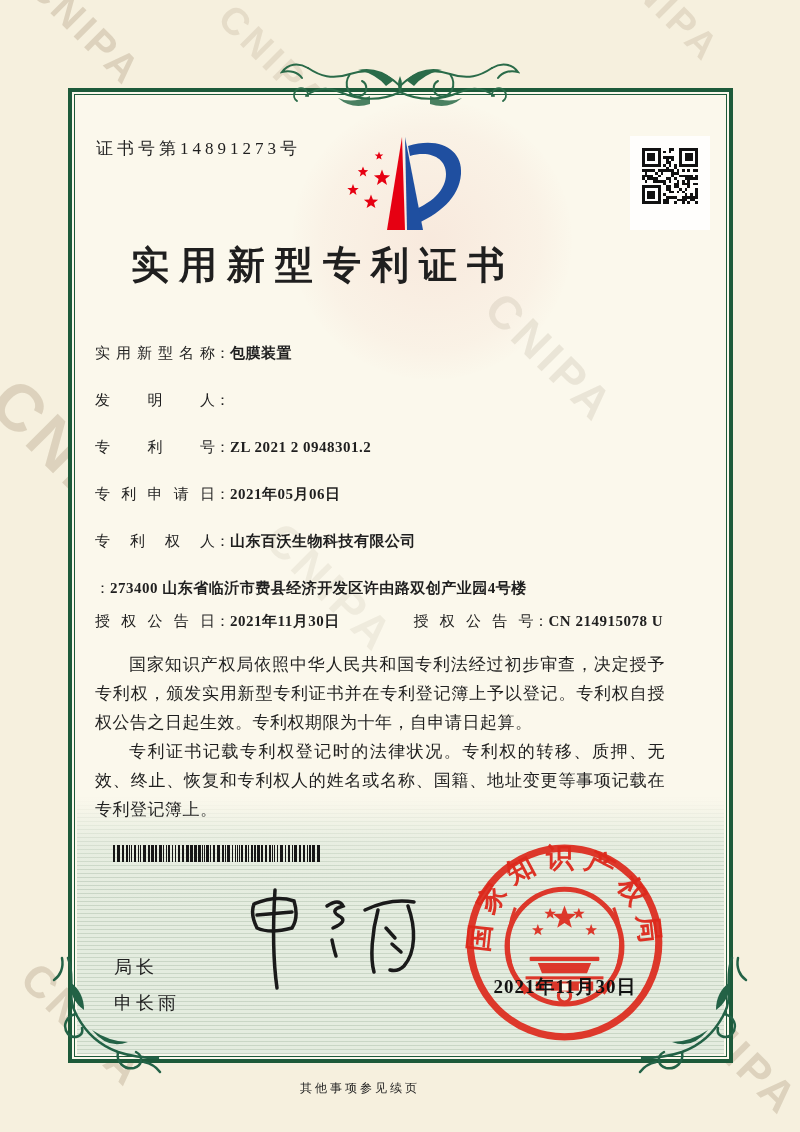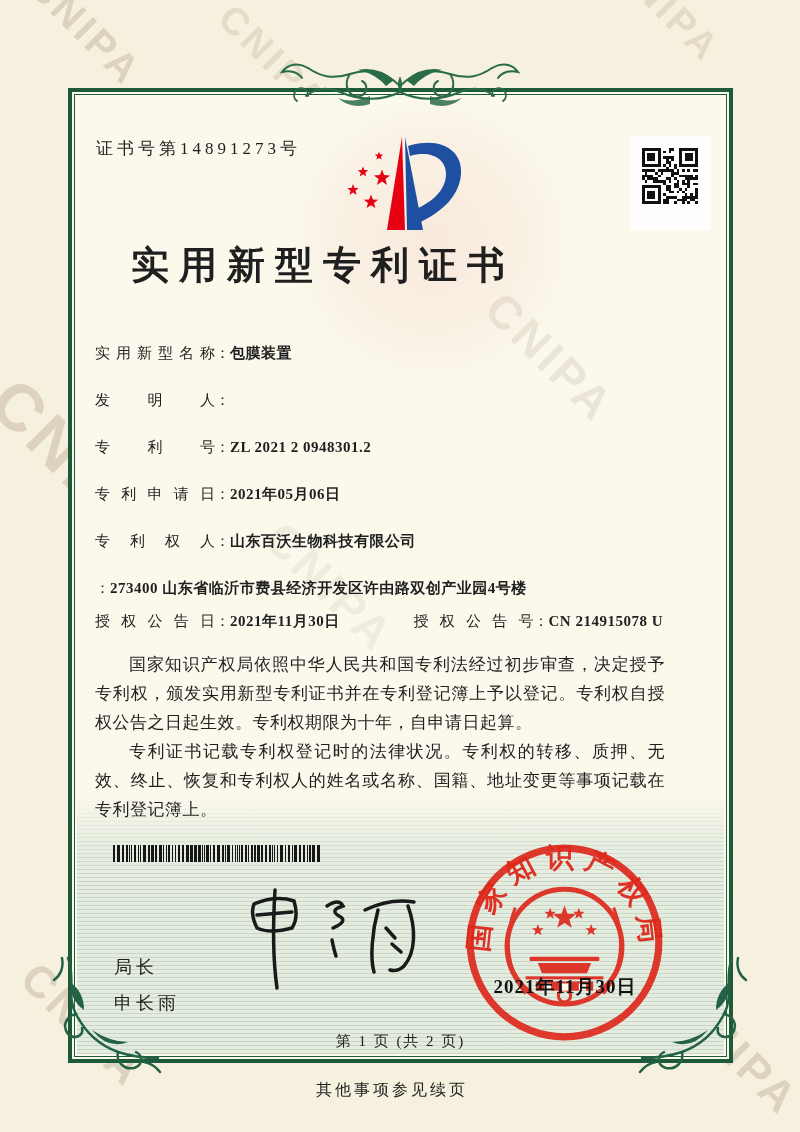--- a/index.html
+++ b/index.html
@@ -56,21 +56,21 @@
 
   .barcode{position:absolute;left:113px;top:845px;}
   .signer{position:absolute;left:114px;top:908px;font-size:18px;letter-spacing:4px;line-height:36px;margin-top:41px;}
   .signature{position:absolute;left:232px;top:880px;}
   .seal{position:absolute;left:462px;top:840px;}
   .seal-date{position:absolute;left:460px;top:974px;width:210px;text-align:center;
      font-size:19px;font-weight:bold;letter-spacing:1px;color:#111;}
   .pageinfo{position:absolute;left:68px;top:1032px;width:665px;text-align:center;
      font-size:15px;letter-spacing:2px;}
   .footnote{position:absolute;left:0;top:1080px;width:720px;text-align:center;
-     font-size:16px;letter-spacing:3px;margin-left:32px;}
+     font-size:12px;letter-spacing:3px;}
 </style>
 </head>
 <body>
 
 <div class="page">
 
   <span class="wm" style="left:14px;top:6px;font-size:40px;">CNIPA</span>
   <span class="wm" style="left:205px;top:38px;font-size:38px;color:rgba(186,170,144,0.28);">CNIPA</span>
   <span class="wm" style="left:598px;top:-14px;font-size:38px;color:rgba(186,170,144,0.30);">CNIPA</span>
   <span class="wm" style="left:-30px;top:430px;font-size:66px;">CNIPA</span>
@@ -428,16 +428,15 @@
       <rect x="97" y="140" width="7" height="7"></rect>
       <rect x="114" y="140" width="7" height="7"></rect>
     </g>
     <path id="sealArc" d="M47.7,152.3 A74,74 0 1 1 152.3,152.3" fill="none"></path>
     <text font-size="27" font-weight="bold" fill="#dd291c" letter-spacing="9" font-family="Liberation Serif, DejaVu Serif, serif" opacity="0.95">
       <textPath href="#sealArc" startOffset="50%" text-anchor="middle">国家知识产权局</textPath>
     </text>
   </svg>
   <div class="seal-date">2021年11月30日</div>
 
-  <div class="pageinfo">第 1 页 (共 2 页)</div>
   <div class="footnote">其他事项参见续页</div>
 
 </div>
 
 </body></html>

